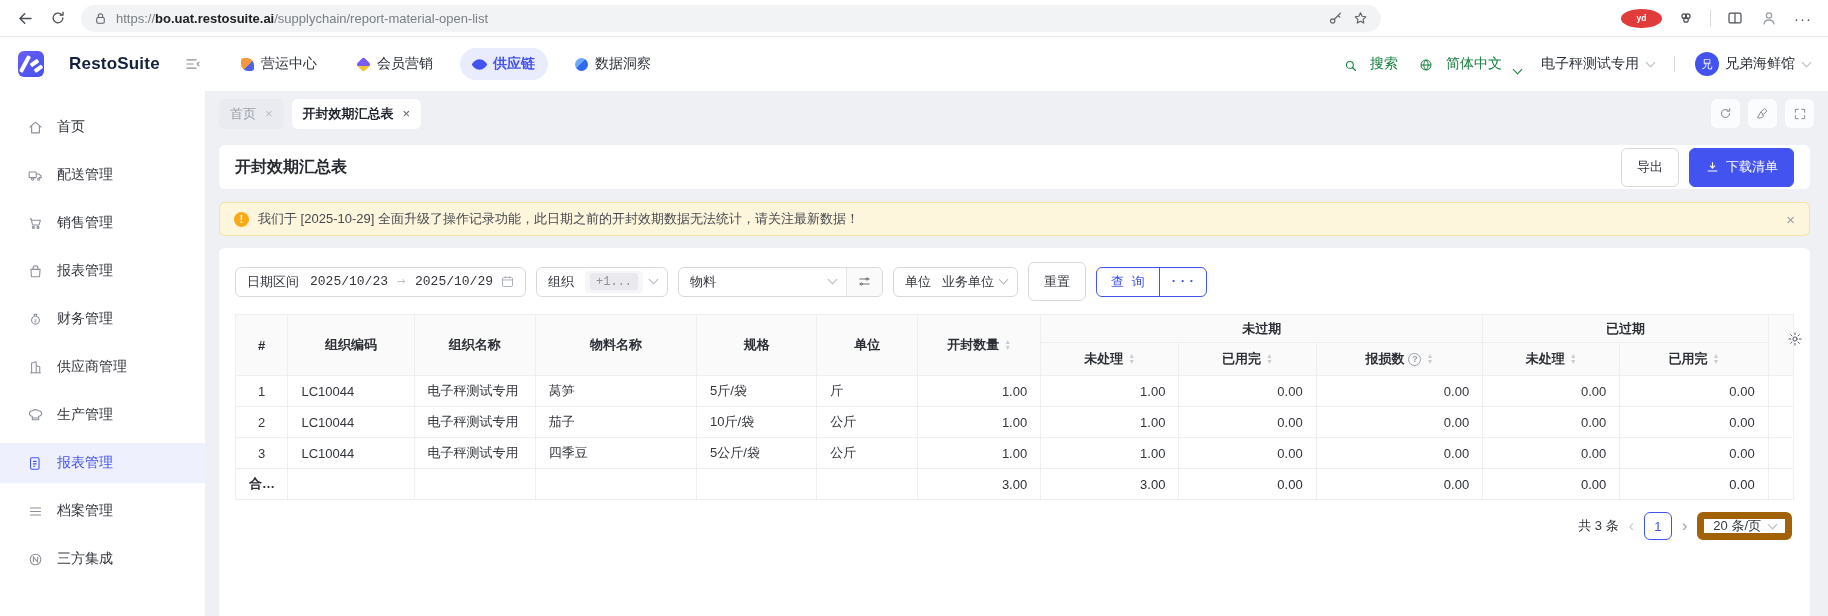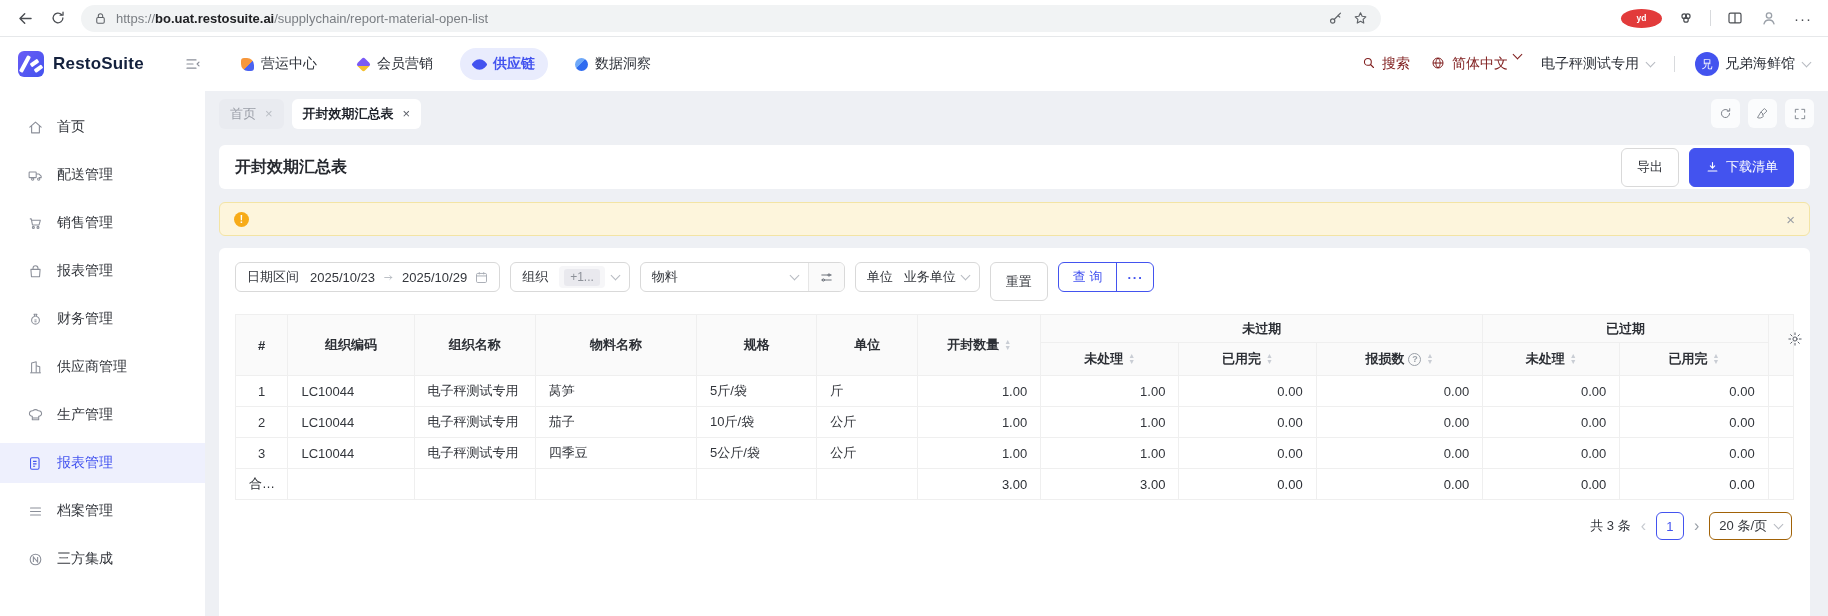--- a/index.html
+++ b/index.html
@@ -27,40 +27,40 @@
   .url-text .host { color:#202124; font-weight:bold; }
   .url-text .dim { color:#7a7e83; }
   .chrome-icons { display:flex; align-items:center; gap:15px; margin-left:auto; color:#4a4d52; }
   .badge-red { width:41px; height:19px; border-radius:50%; background:#e23b3b; color:#fff;
     font-size:8.5px; font-weight:bold; display:flex; align-items:center; justify-content:center; }
   .vdiv { width:1px; height:16px; background:#d8dadd; }
   .dots { font-size:15px; color:#4a4d52; letter-spacing:1px; }
 
   
   .app-header { height:54px; background:#fff; display:flex; align-items:center; padding:0 18px; }
-  .brand { display:flex; align-items:center; gap:9px; width:160px; }
+  .brand { display:flex; align-items:center; gap:25px; width:160px; }
   .brand-logo { width:26px; height:26px; border-radius:6px;
     background:linear-gradient(135deg,#6a5cf5,#4353ef); position:relative; overflow:hidden; }
   .brand-logo::before { content:""; position:absolute; left:5px; top:4px; width:4px; height:18px;
     background:#fff; transform:rotate(28deg); border-radius:1px; }
   .brand-logo::after { content:""; position:absolute; left:12px; top:10px; width:9px; height:4px;
     background:#fff; transform:rotate(-35deg); border-radius:1px; box-shadow:0 7px 0 #fff; }
   .brand-name { font-size:17px; font-weight:bold; color:#14213d; letter-spacing:.2px; }
   .collapse-btn { color:#8b8f99; margin:0 26px 0 6px; display:flex; }
   .topnav { display:flex; align-items:center; gap:14px; }
   .nav-item { display:flex; align-items:center; gap:7px; font-size:14px; color:#2c3038;
     padding:7px 13px; border-radius:17px; cursor:pointer; }
   .nav-item.active { background:#e9ecfd; color:#4353ef; font-weight:bold; }
   .ni { width:13px; height:13px; border-radius:3px; }
   .ni-ops { background:linear-gradient(135deg,#f6973c 55%,#4b63f0 55%); border-radius:3px 7px 3px 7px; }
   .ni-crm { background:linear-gradient(135deg,#7a5af5 60%,#f5c02e 60%); transform:rotate(45deg) scale(.82); }
   .ni-scm { background:#4353ef; border-radius:2px 8px 2px 8px; transform:rotate(-45deg) scale(.9); }
   .ni-bi  { background:linear-gradient(135deg,#6ea8f8 45%,#2f6bf0 45%); border-radius:50%; }
   .header-right { margin-left:auto; display:flex; align-items:center; gap:20px; font-size:14px; color:#2c3038; }
-  .hr-muted { color:#7f1d1d; display:flex; align-items:flex-start; gap:6px; }
+  .hr-muted { color:#15803d; display:flex; align-items:flex-end; gap:12px; }
   .hr-item { display:flex; align-items:center; gap:6px; }
   .hr-item .caret { color:#b6bac1; margin-left:2px; }
   .avatar { width:24px; height:24px; border-radius:50%; background:#4353ef; color:#fff;
     font-size:11px; display:flex; align-items:center; justify-content:center; }
 
   
   .main-row { display:flex; height:525px; }
   .sidebar { width:205px; background:#fff; padding-top:8px; flex:none; }
   .side-item { height:40px; margin:8px 0; display:flex; align-items:center; gap:13px;
     padding-left:27px; font-size:14px; color:#33363c; cursor:pointer; }
@@ -95,21 +95,21 @@
     border-radius:6px; display:flex; align-items:center; padding:0 14px; gap:9px;
     font-size:13px; color:#46494f; }
   .warn-dot { width:15px; height:15px; border-radius:50%; background:#f7ab18; color:#fff;
     font-size:10px; font-weight:bold; display:flex; align-items:center; justify-content:center; }
   .banner-x { margin-left:auto; color:#9b9fa6; font-size:15px; cursor:pointer; }
 
   .main-card { margin-top:12px; background:#fff; border-radius:6px 6px 0 0;
     padding:14px 16px 0; height:370px; position:relative; }
 
   
-  .filters { display:flex; gap:10px; font-size:13px; color:#33363c; }
+  .filters { display:flex; gap:10px; align-items:center; font-size:13px; color:#33363c;font-family:Liberation Mono, monospace; }
   .fgroup { height:30px; border:1px solid #d9d9d9; border-radius:6px; display:flex;
     align-items:center; background:#fff; }
   .flabel { padding:0 11px; white-space:nowrap; }
   .date-group { padding-right:10px; gap:7px; }
   .date-val { color:#33363c; }
   .arrow-sep { color:#b6bac1; display:flex; }
   .cal-icon, .gray-icon { color:#a6abb3; display:flex; }
   .org-box { background:#f6f6f8; border-radius:4px; height:22px; display:flex;
     align-items:center; padding:0 5px; margin-right:7px; }
   .org-tag { background:#e9e9ee; border-radius:3px; height:17px; padding:0 6px;
@@ -133,32 +133,32 @@
   table { width:100%; border-collapse:collapse; table-layout:fixed; font-size:13px; color:#33363c; }
   th,td { border:1px solid #efefef; padding:0 13px; height:31px; overflow:hidden;
     white-space:nowrap; text-overflow:ellipsis; }
   thead th { background:#fafafa; font-weight:bold; color:#2c2f35; text-align:center; }
   thead tr.grp th { height:28px; }
   thead tr.sub th { height:33px; }
   td.c { text-align:center; }
   td.r { text-align:right; }
   td.l { text-align:left; }
   tr.total td { color:#2c2f35; }
-  tr.total td.c { font-weight:normal; }
+  tr.total td.c { font-weight:bold; }
   .th-flex { display:inline-flex; align-items:center; }
   .settings-gear { position:absolute; right:7px; top:81px; color:#595d66; cursor:pointer; }
 
   
   .pager { margin-top:12px; display:flex; justify-content:flex-end; align-items:center;
     gap:10px; font-size:13px; color:#33363c; padding-right:2px; }
   .pg-arrow { color:#c6cad0; font-size:16px; cursor:pointer; }
   .pg-arrow.next { color:#9aa0a8; }
   .pg-num { width:28px; height:28px; border:1px solid #4353ef; color:#4353ef; border-radius:6px;
     display:flex; align-items:center; justify-content:center; cursor:pointer; }
-  .pg-size { height:28px; border:1px solid #a16207; border-radius:6px; padding:0 9px;
+  .pg-size { height:28px; border:7px solid #a16207; border-radius:6px; padding:0 9px;
     display:flex; align-items:center; gap:8px; cursor:pointer; }
   .pg-size .caret { color:#b6bac1; }
 </style>
 </head>
 <body>
 
 <svg width="0" height="0" style="position:absolute">
   <defs>
     <g id="s-back" fill="none" stroke="currentColor" stroke-width="1.8" stroke-linecap="round" stroke-linejoin="round">
         <path d="M19 12H5M11 6l-6 6 6 6"></path>
@@ -516,20 +516,21 @@
               <svg class="i" width="15" height="15" viewBox="0 0 24 24">
                 <use href="#s-download"></use>
               </svg>
               <span>下载清单</span>
             </button>
         </div>
       </div>
 
       <div class="banner">
         <span class="warn-dot">!</span>
+        <span>我们于 [2025-10-29] 全面升级了操作记录功能，此日期之前的开封效期数据无法统计，请关注最新数据！</span>
         <span class="banner-x">×</span>
       </div>
 
       <div class="main-card">
         <div class="filters">
           <div class="fgroup date-group">
             <span class="flabel" style="padding-right:4px">日期区间</span>
             <span class="date-val">2025/10/23</span>
             <span class="arrow-sep">
                 <svg class="i" width="13" height="13" viewBox="0 0 24 24">

